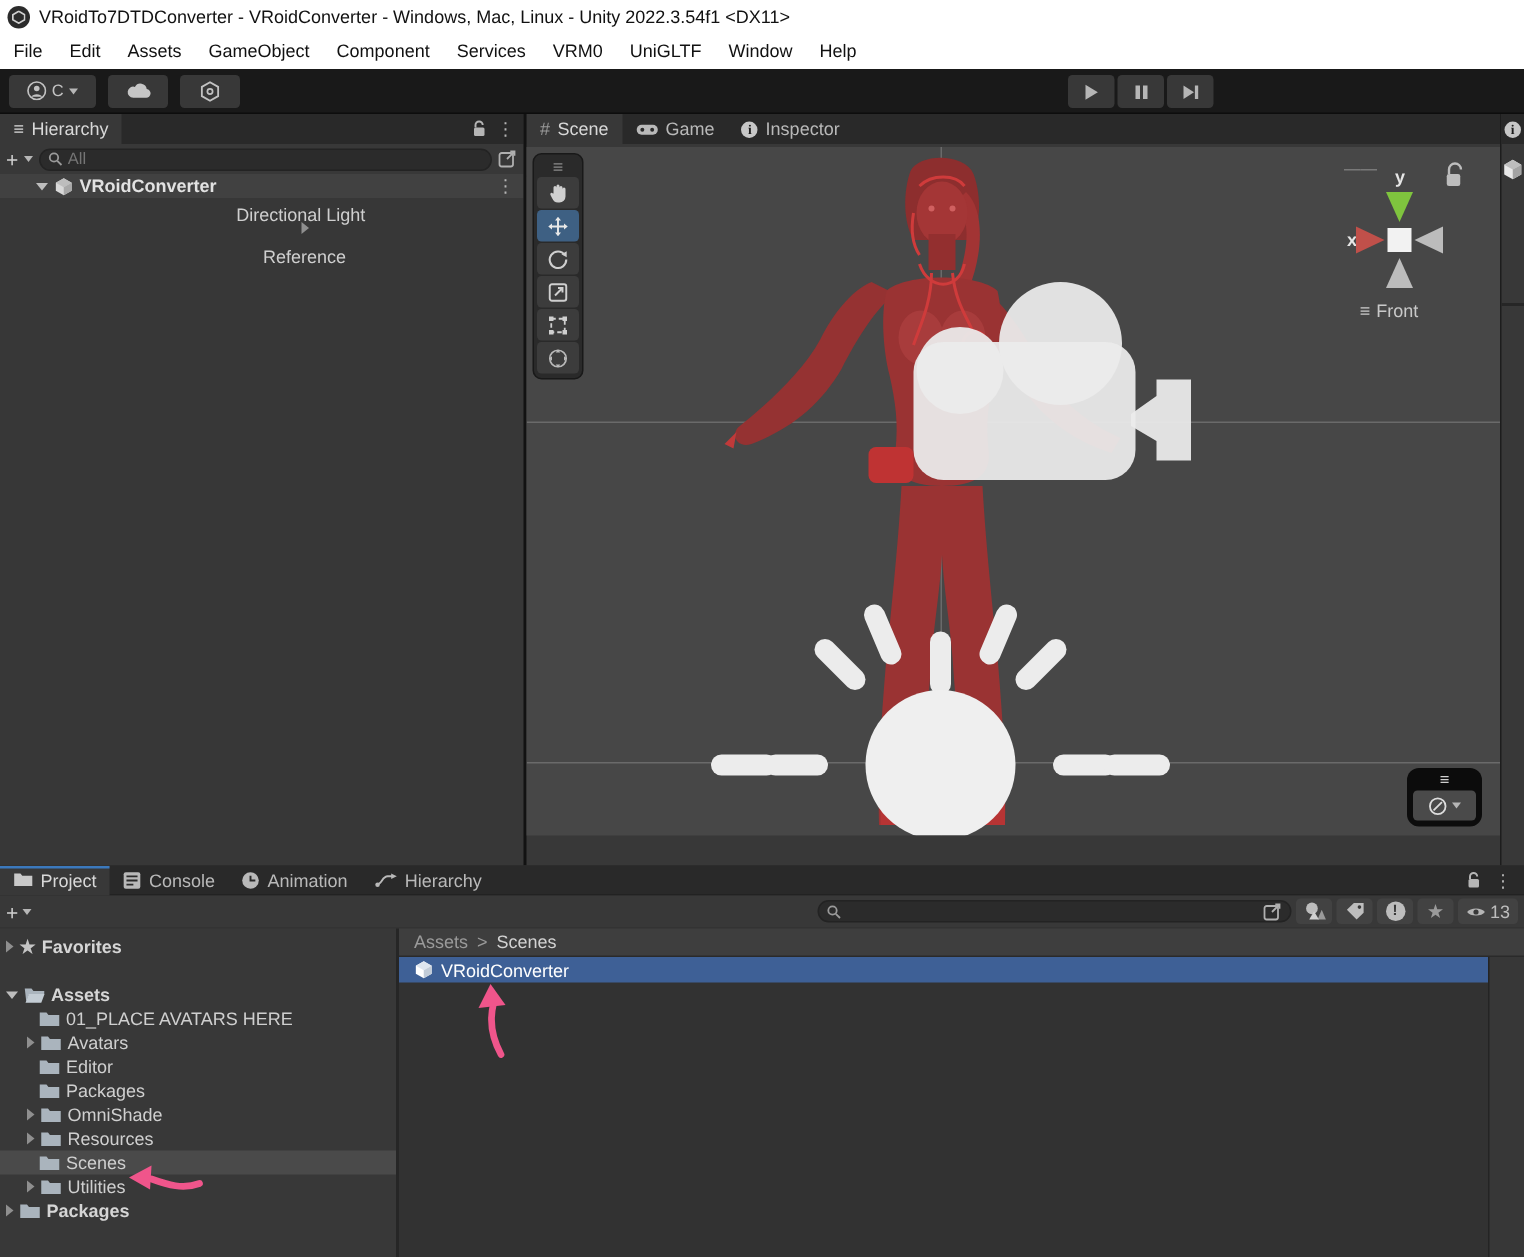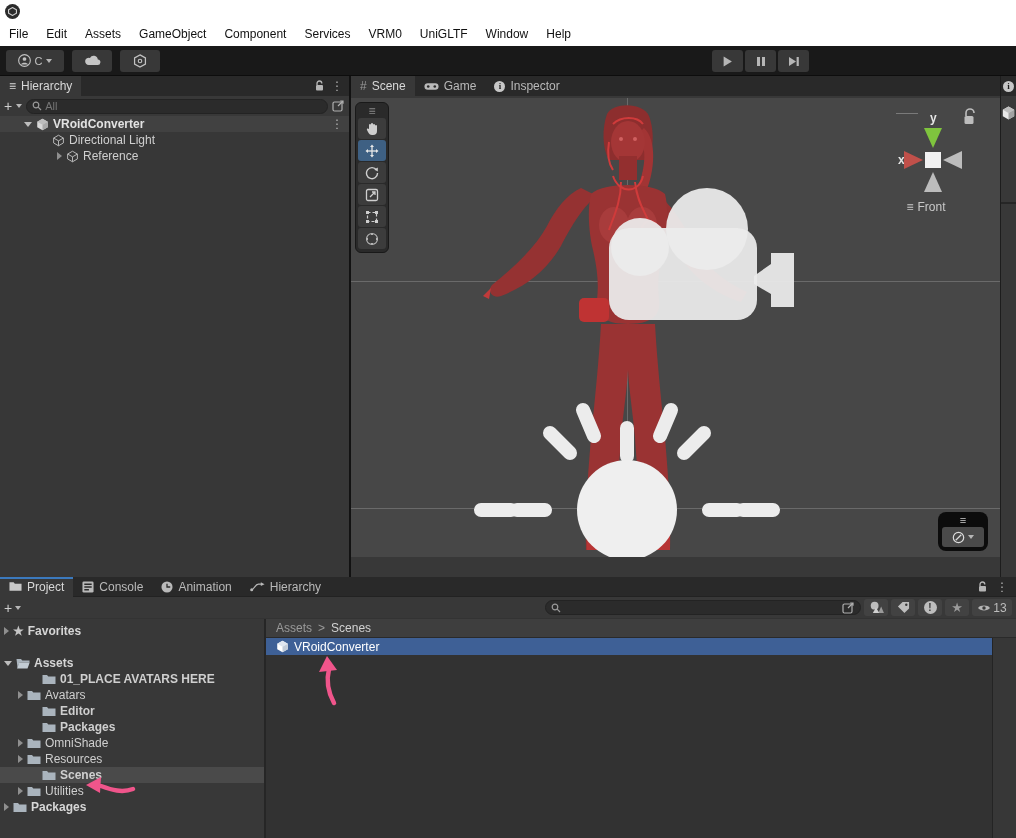--- a/index.html
+++ b/index.html
@@ -44,21 +44,21 @@
   .searchpill { flex:1; height:15px; background:#2b2b2b; border:1px solid #232323; border-radius:8px;
                 display:flex; align-items:center; padding:0 5px; gap:3px; }
   .searchpill input { flex:1; background:transparent; border:none; outline:none; color:#cccccc;
                       font-size:11px; font-family:"Liberation Sans", sans-serif; min-width:0; }
   .row { height:16px; display:flex; align-items:center; gap:4px; color:#cfcfcf; }
   .arrow-r { width:0; height:0; border-top:4px solid transparent; border-bottom:4px solid transparent;
              border-left:5px solid #8f8f8f; display:inline-block; }
   .arrow-d { width:0; height:0; border-left:4px solid transparent; border-right:4px solid transparent;
              border-top:5px solid #bdbdbd; display:inline-block; }
   #hier-tree .scene-row { background:#414141; font-weight:bold; color:#e2e2e2; padding-left:24px; }
-  #hier-tree .child { padding-left:52px; }
+  #hier-tree .child { padding-left:52px;flex-direction:column; }
   #hier-tree .child.witharrow { padding-left:37px;margin-left:20px; }
 
   
   #sceneview { position:absolute; left:351px; top:0; width:649px; height:501px; background:#383838; }
   #sceneview::before { content:""; position:absolute; left:-2px; top:0; width:2px; height:501px; background:#121212; }
   #scene-toolbar { height:22px; background:#383838; display:flex; align-items:center; gap:4px;
                    padding:0 3px; border-bottom:1px solid #2a2a2a; }
   .sbtn { background:#464646; border-radius:3px; height:18px; display:flex; align-items:center;
           gap:4px; padding:0 5px; color:#c8c8c8; }
   .sbtn.on { background:#3e5f87; }
@@ -104,21 +104,21 @@
   #proj-toolbar { height:21px; background:#383838; display:flex; align-items:center; padding:0 4px; gap:3px; }
   #proj-toolbar .spacer { flex:1; }
   #proj-toolbar .searchpill { flex:none; width:316px; }
   .ibtn { height:17px; min-width:24px; padding:0 3px; background:#424242; border-radius:3px; display:flex;
           align-items:center; justify-content:center; gap:2px; color:#bdbdbd; }
   #proj-body { position:absolute; left:0; top:42px; width:1016px; height:219px; display:flex; }
   #proj-tree { width:266px; height:100%; background:#383838; border-right:2px solid #262626; padding-top:4px; }
   #proj-tree .row { padding-left:4px; }
   #proj-tree .bold { font-weight:bold; color:#d6d6d6; }
   #proj-tree .lvl1 { padding-left:18px; }
-  #proj-tree .noarrow { padding-left:42px;font-weight:bold; }
+  #proj-tree .noarrow { padding-left:26px; }
   #proj-tree .hl { background:#4a4a4a; }
   #proj-right { position:relative; flex:1; height:100%; background:#323232; }
   #breadcrumb { height:19px; background:#3e3e3e; border-bottom:1px solid #2a2a2a; display:flex;
                 align-items:center; gap:6px; padding-left:10px; }
   #sel-row { height:17px; background:#3e6096; display:flex; align-items:center; gap:5px;
              padding-left:10px; color:#ffffff; width:calc(100% - 24px); }
   #proj-scroll { position:absolute; right:0; top:19px; bottom:0; width:24px; background:#373737;
                  border-left:1px solid #242424; }
 
   .folder { display:inline-block; }
@@ -127,20 +127,21 @@
 </style>
 </head>
 <body>
 
 <div id="titlebar">
   <span class="appicon">
     <svg viewBox="0 0 16 16">
         <polygon points="8,1 15,5 15,11 8,15 1,11 1,5" fill="none" stroke="#cfcfcf" stroke-width="2"></polygon>
       </svg>
   </span>
+  <span>VRoidTo7DTDConverter - VRoidConverter - Windows, Mac, Linux - Unity 2022.3.54f1 &lt;DX11&gt;</span>
 </div>
 
 <div id="menubar">
   <span class="menu">File</span>
   <span class="menu">Edit</span>
   <span class="menu">Assets</span>
   <span class="menu">GameObject</span>
   <span class="menu">Component</span>
   <span class="menu">Services</span>
   <span class="menu">VRM0</span>

